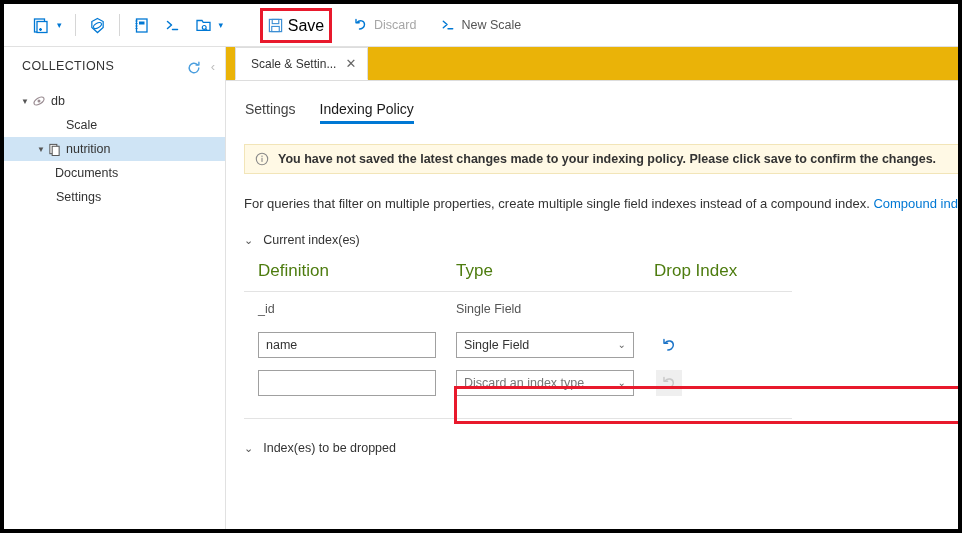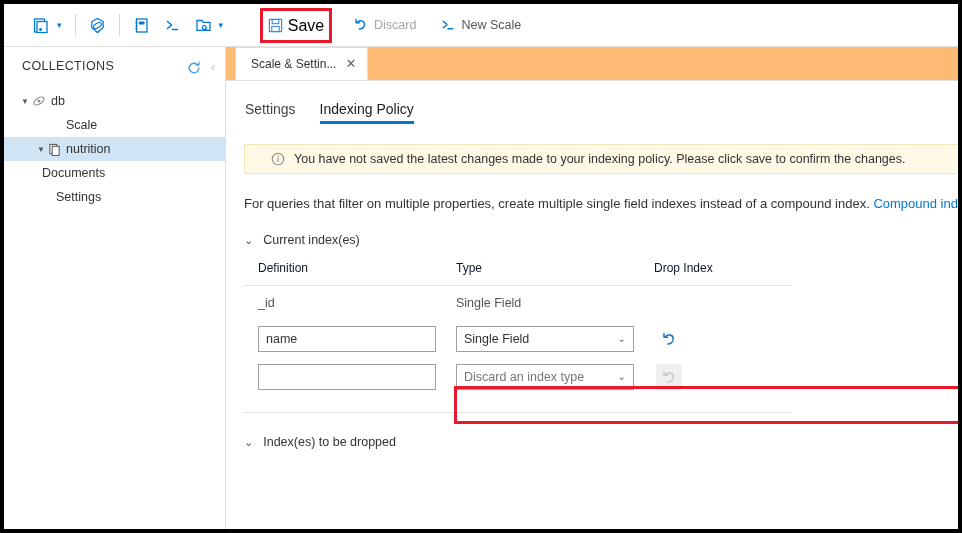--- a/index.html
+++ b/index.html
@@ -105,21 +105,21 @@
     display: inline-flex;
     justify-content: center;
     flex: 0 0 14px;
   }
   .tree-ico { margin-right: 5px; display: inline-flex; flex: 0 0 auto; }
 
   
   .content { flex: 1; position: relative; background: #ffffff; overflow: hidden; }
   .tabstrip {
     height: 34px;
-    background: #fdba74;
+    background: #eab308;
     border-bottom: 1px solid #dddddd;
     display: flex;
     align-items: flex-end;
     padding-left: 9px;
   }
   .doc-tab {
     height: 33px;
     background: #ffffff;
     border: 1px solid #dddddd;
     border-bottom: 1px solid #ffffff;
@@ -159,21 +159,22 @@
 
   .banner {
     margin: 20px 0 0 0;
     width: 716px;
     min-height: 30px;
     background: #fff9e5;
     border: 1px solid #f2e5b8;
     display: flex;
     align-items: center;
     gap: 9px;
-    padding: 6px 26px;
+    padding: 6px 10px;
+    font-weight: bold;
   }
   .banner-txt { font-size: 12.5px; color: #333333; }
 
   .desc {
     margin-top: 22px;
     font-size: 13px;
     color: #333333;
     white-space: nowrap;
   }
   .desc a { color: #0078d4; text-decoration: none; }
@@ -184,22 +185,22 @@
     gap: 10px;
     margin-top: 22px;
     cursor: pointer;
   }
   .section-head .cap { font-size: 12.5px; color: #333333; }
   .caret { color: #555; font-size: 11px; line-height: 1; }
 
   .idx-table { margin-top: 14px; width: 548px; }
   .idx-head {
     display: flex;
-    font-size: 12px;
-    color: #0f172a;
+    font-size: 17px;
+    color: #4d7c0f;
     padding: 0 0 10px 14px;
     border-bottom: 1px solid #e3e3e3;
   }
   .c-def { width: 198px; }
   .c-type { width: 198px; }
   .c-drop { width: 130px; }
 
   .idx-row {
     display: flex;
     align-items: center;
@@ -417,21 +418,21 @@
           <span class="tw">▼</span>
           <span class="tree-ico">
             <svg width="13" height="13" viewBox="0 0 14 14">
               <rect x="2" y="1.5" width="7.5" height="10" fill="#fff" stroke="#555" stroke-width="1.1"></rect>
               <rect x="4.5" y="3.5" width="7.5" height="10" fill="#fff" stroke="#555" stroke-width="1.1"></rect>
             </svg>
           </span>
           <span>nutrition</span>
         </div>
 
-        <div class="tree-row" style="padding-left:38px">
+        <div class="tree-row" style="padding-left:51px">
           <span>Documents</span>
         </div>
 
         <div class="tree-row" style="padding-left:52px">
           <span>Settings</span>
         </div>
 
       </div>
     </div>
 

